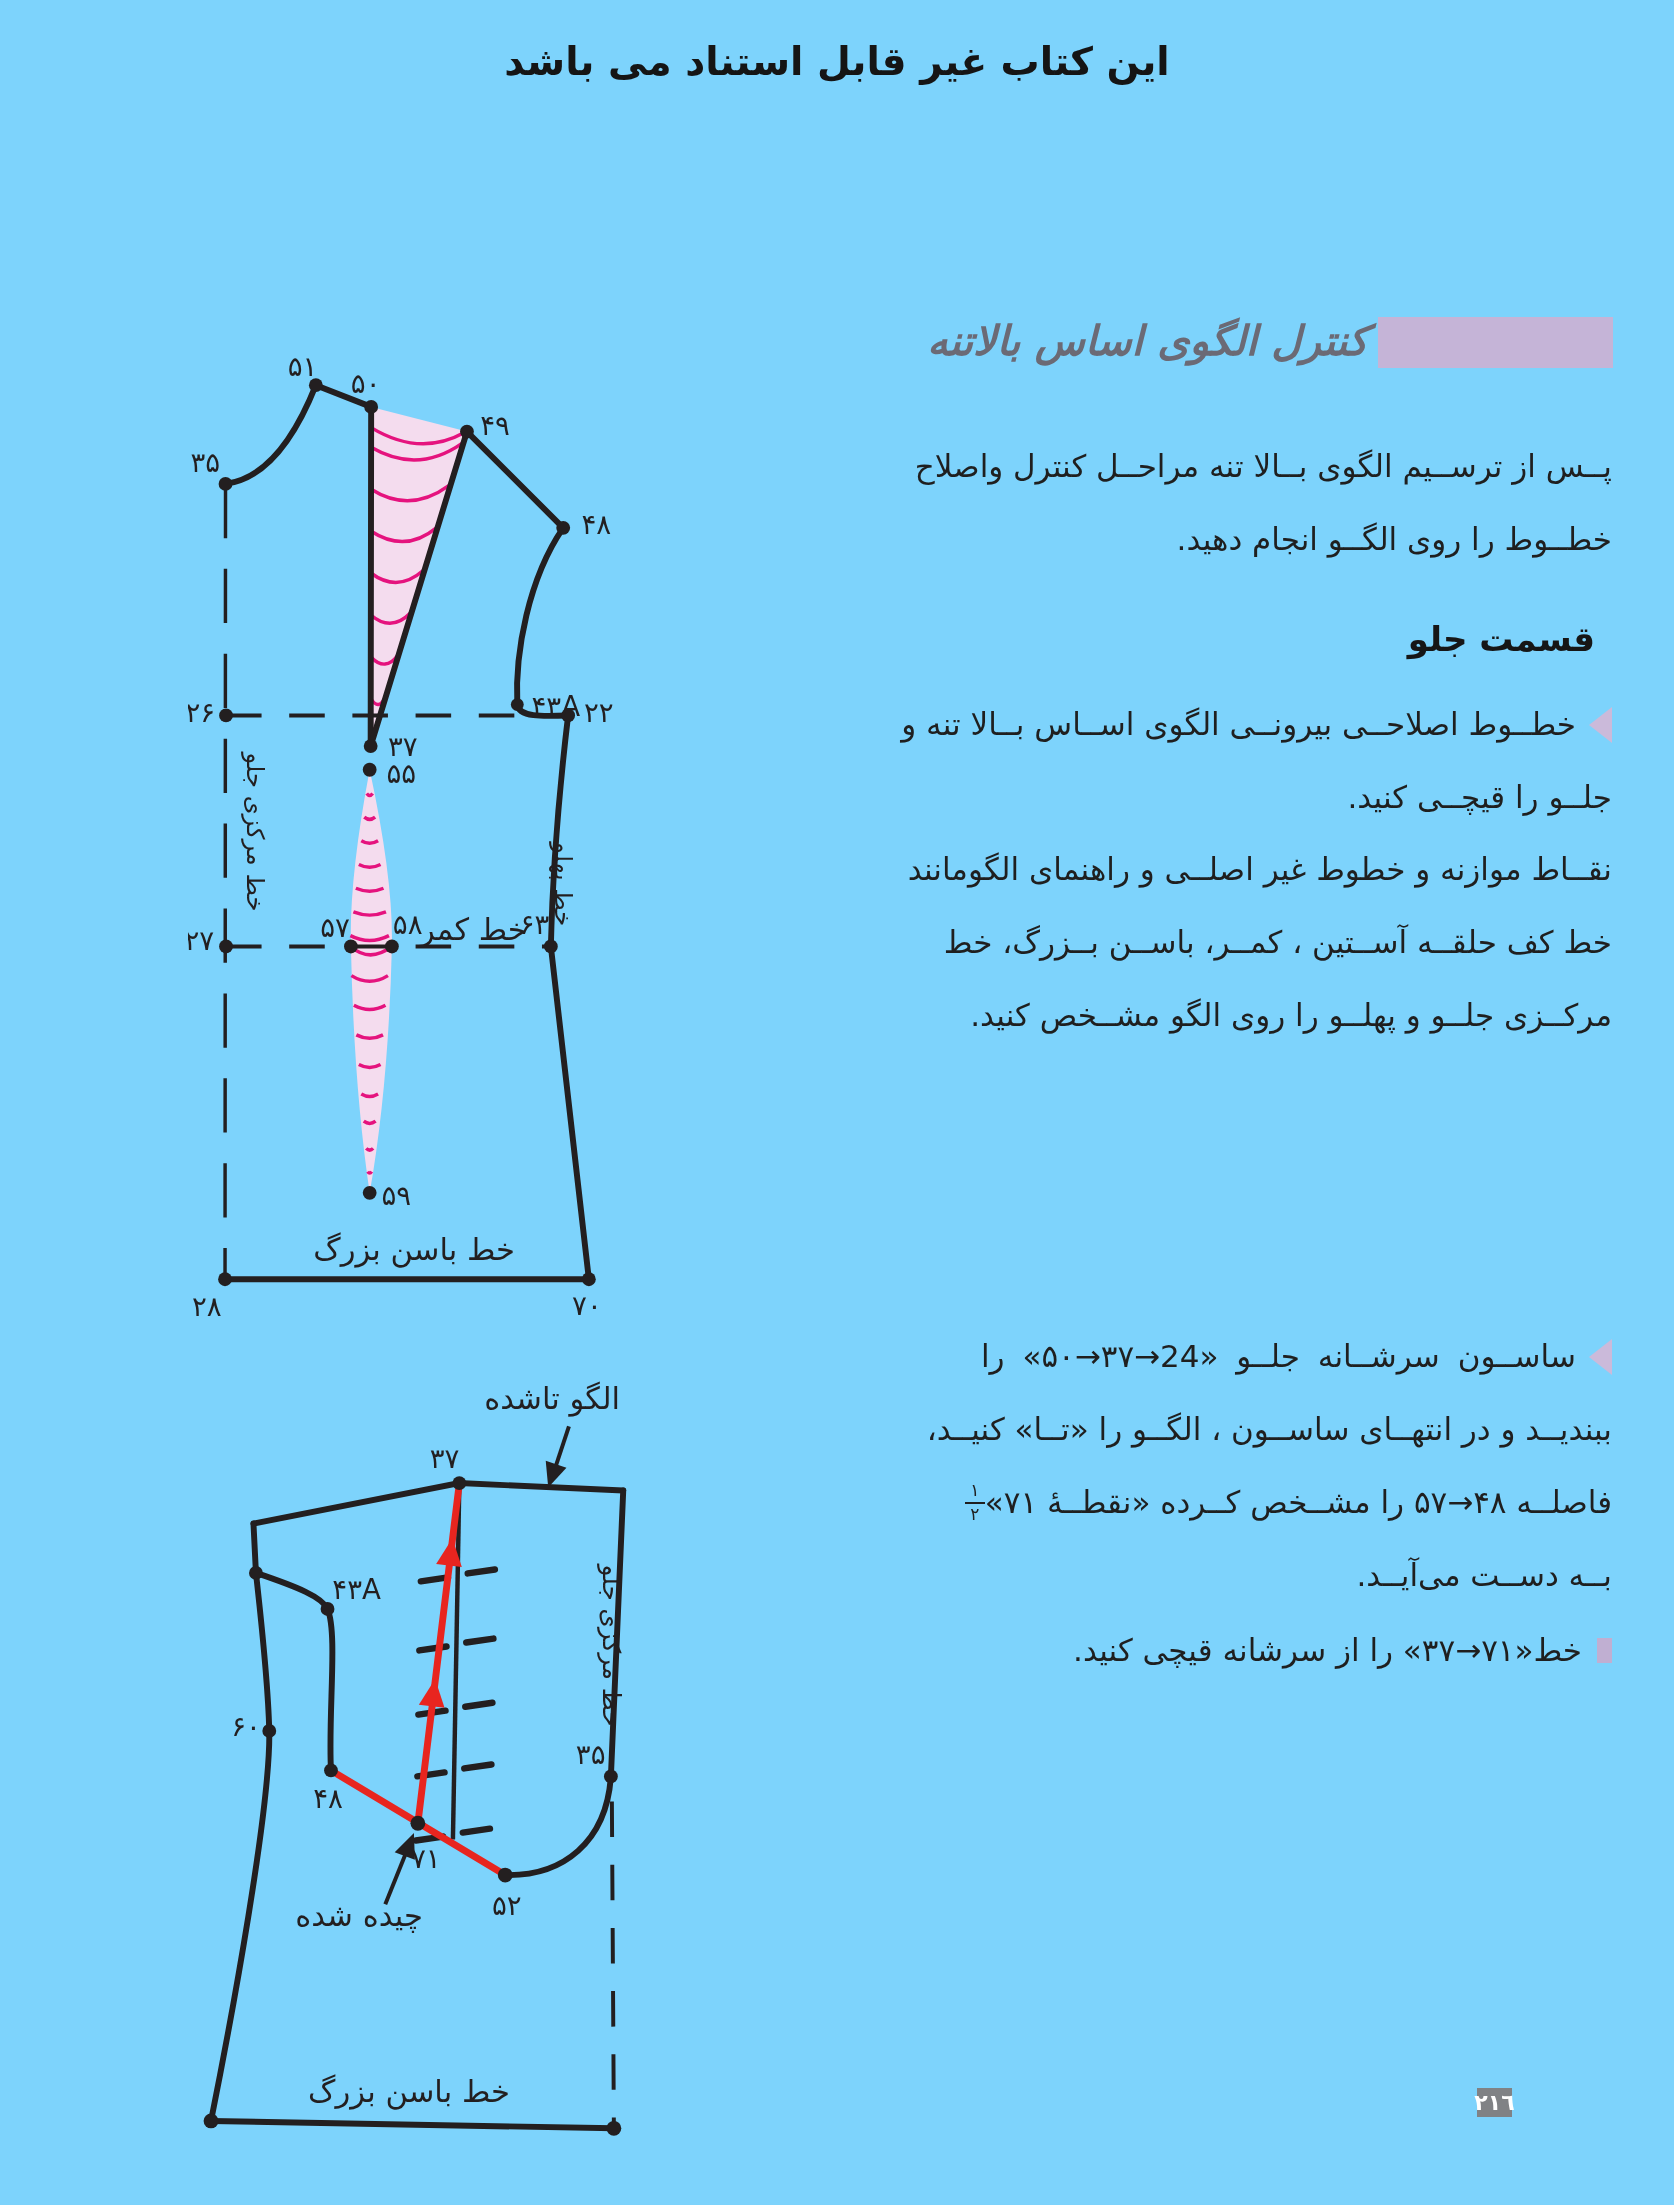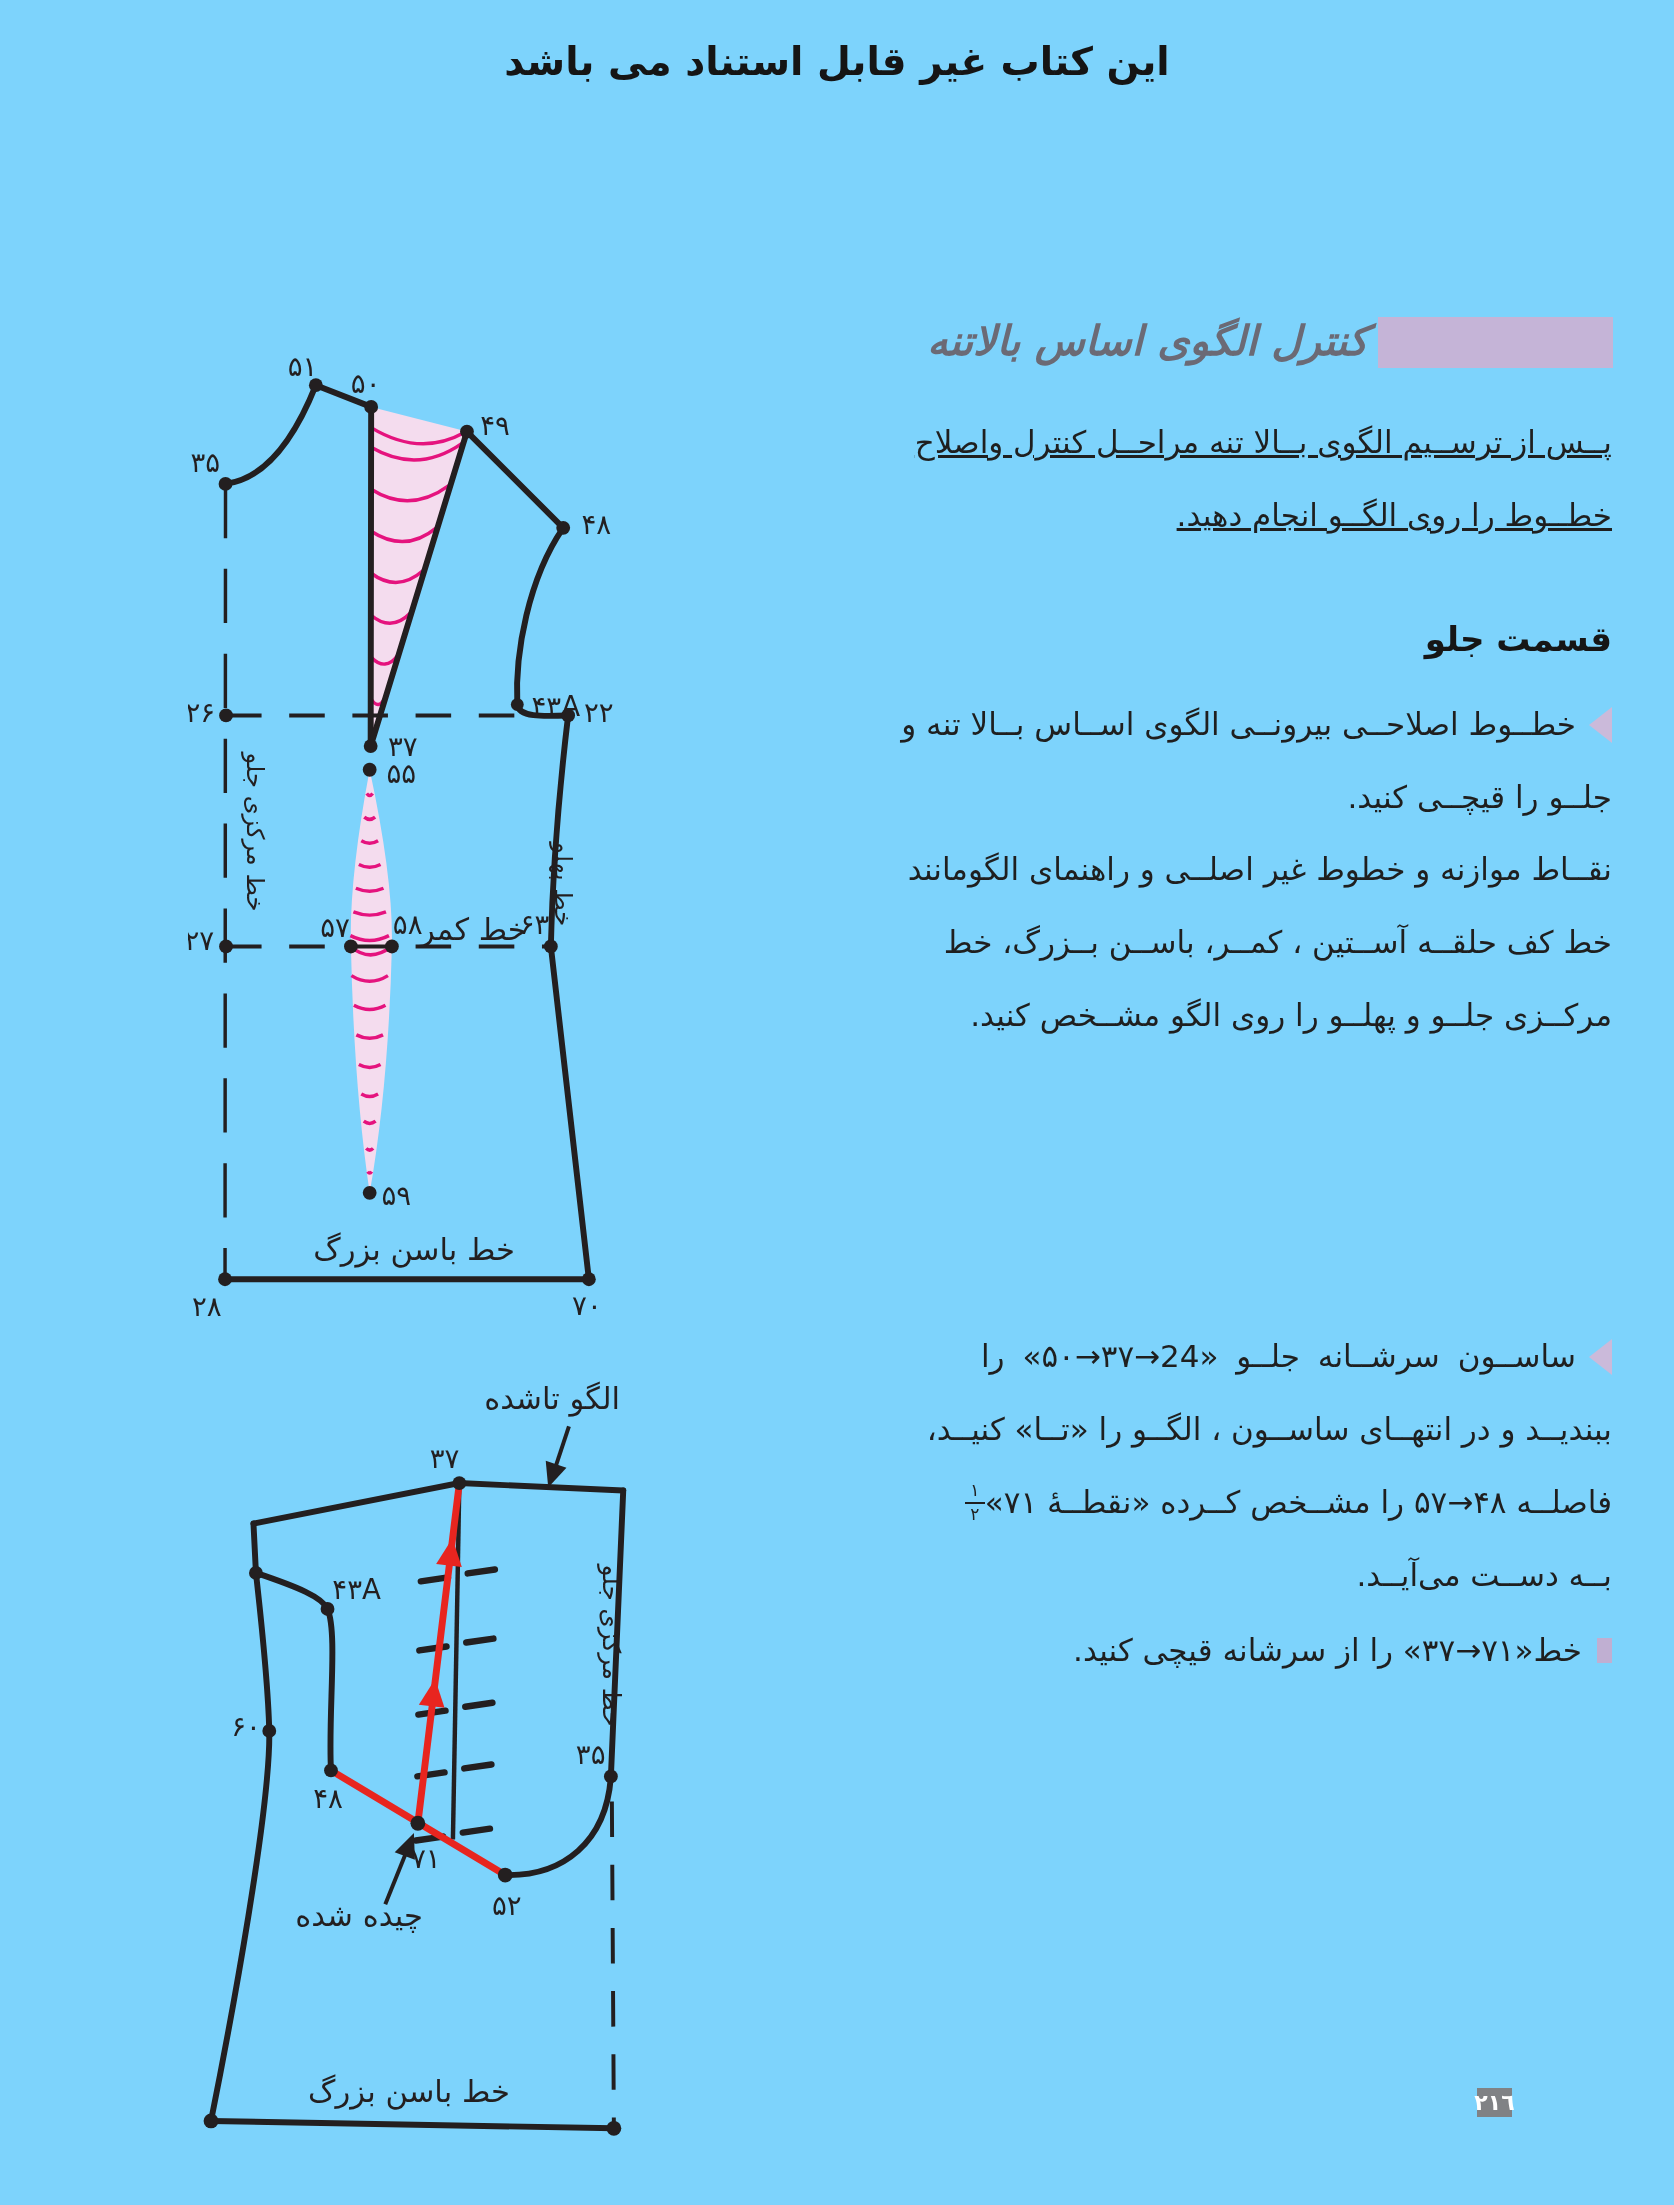--- a/index.html
+++ b/index.html
@@ -42,21 +42,21 @@
   .tri{
     width:0;height:0;flex:0 0 auto;
     border-top:18px solid transparent;
     border-bottom:18px solid transparent;
     border-right:23px solid #cbbada;
   }
   .sq{
     width:15px;height:25px;background:#c0afd2;flex:0 0 auto;
   }
   .heading{
-    position:absolute;right:62px;
+    position:absolute;right:79px;
     font-size:34px;font-weight:bold;color:#161616;
   }
   .frac{
     flex:0 0 auto;display:inline-block;text-align:center;
     font-size:17px;line-height:1.15;font-weight:normal;
   }
   .frac .bar{display:block;width:20px;border-bottom:2.5px solid #1f1f1f;margin:1px auto;}
   .flexline{display:flex;align-items:center;height:73px;}
   .flexline .txt{flex:1;text-align:justify;text-align-last:justify;white-space:nowrap;}
   .pagenum{
@@ -79,21 +79,21 @@
 </head>
 <body>
 
 <div class="page">
 
   <div class="notice">این کتاب غیر قابل استناد می باشد</div>
 
   <div class="title-bar"></div>
   <div class="article-title">کنترل الگوی اساس بالاتنه</div>
 
-  <div class="col" style="top:406px;text-decoration:underline;">
+  <div class="col" style="top:430px;">
     <div class="line">پــس از ترســیم الگوی بــالا تنه مراحــل کنترل واصلاح</div>
     <div class="line start">خطــوط را روی الگــو انجام دهید.</div>
   </div>
 
   <div class="heading" style="top:619px;">قسمت جلو</div>
 
   <div class="col" style="top:688px;">
     <div class="bullet-line">
       <span class="tri"></span>
       <span class="txt">خطــوط اصلاحــی بیرونــی الگوی اســاس بــالا تنه و</span>

